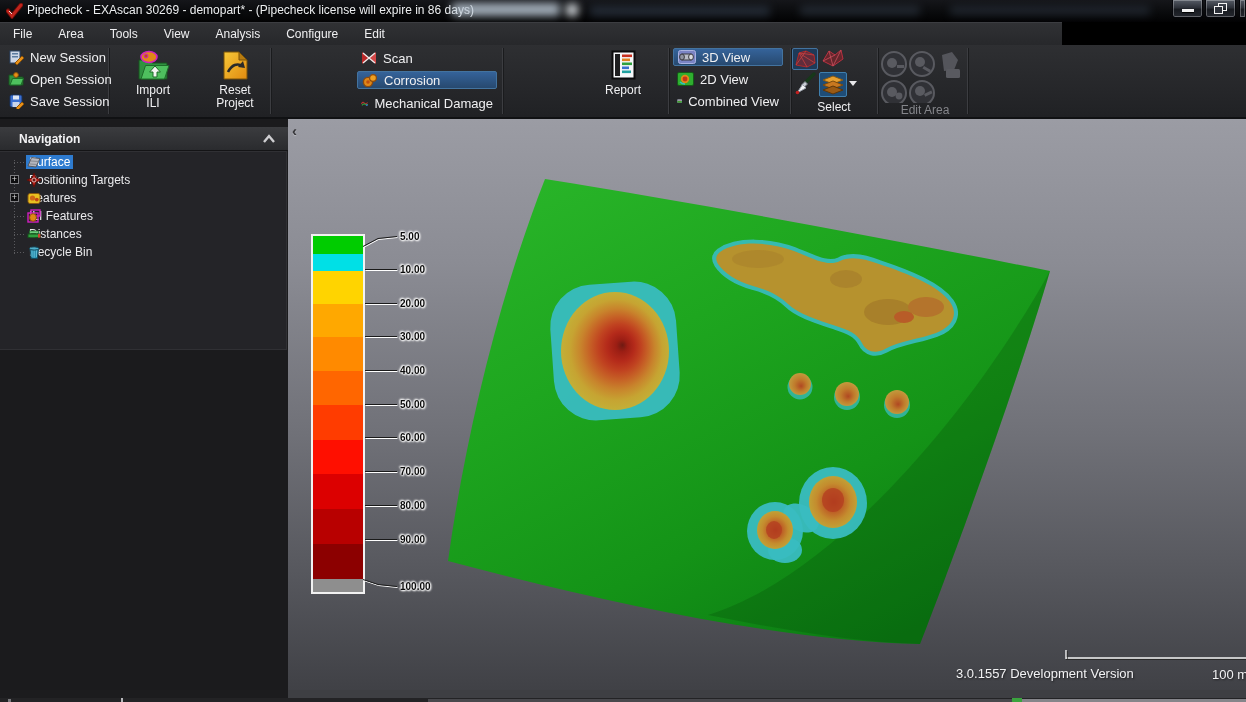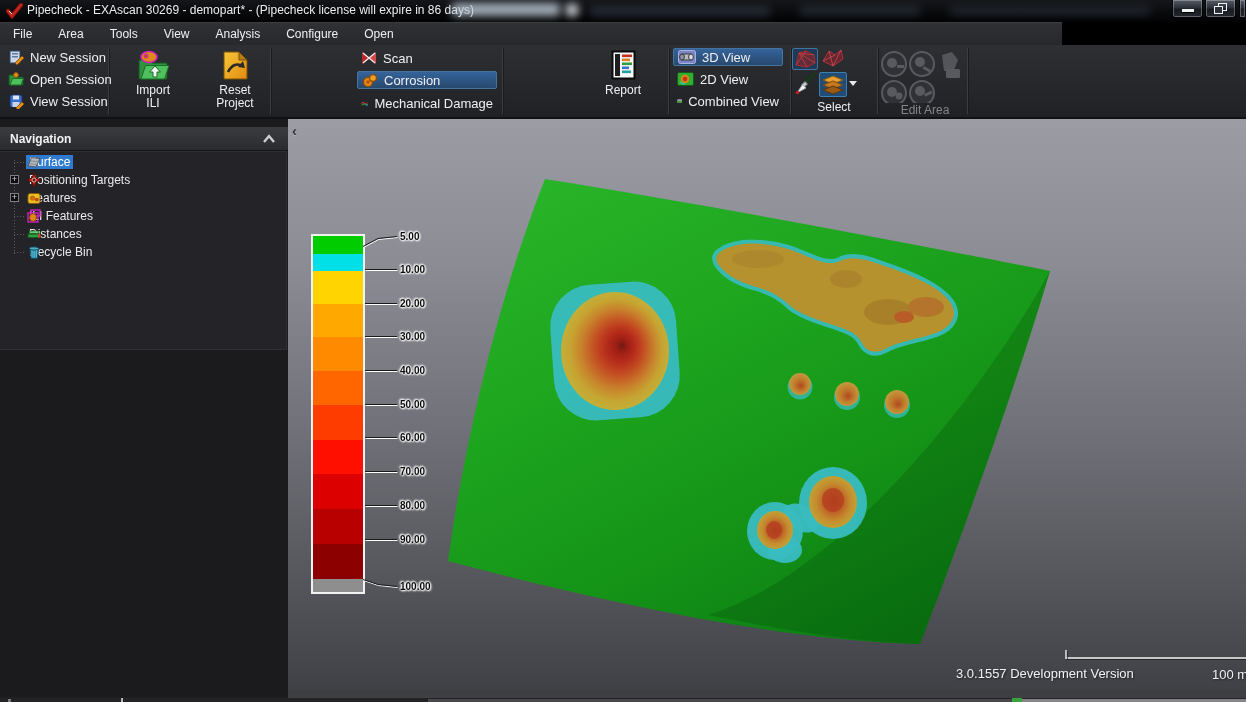--- a/index.html
+++ b/index.html
@@ -42,21 +42,21 @@
   .dim { color:#85868b !important; }
 
   
   #content { position:absolute; left:0; top:119px; width:1246px; height:571px; }
 
   
   #navpanel { position:absolute; left:0; top:0; width:288px; height:571px; background:#1b1b1d; }
   #navheader { position:absolute; left:0; top:8px; width:288px; height:24px;
     background:linear-gradient(180deg,#3b3c3f 0%,#2a2b2e 100%); border-bottom:1px solid #141416;
     display:flex; align-items:center; }
-  #navheader .hdr-text { color:#f2f2f4; font-size:12px; font-weight:bold; padding-left:10px; flex:1; }
+  #navheader .hdr-text { color:#f2f2f4; font-size:12px; font-weight:bold; padding-left:19px; flex:1; }
   #navtree { position:absolute; left:0; top:32px; width:287px; height:199px; background:#242428;
     border:1px solid #303034; border-left:none; }
   .treerow { position:absolute; left:0; height:18px; display:flex; align-items:center; }
   .treerow .lbl { color:#eaeaec; font-size:12px; margin-left:4px; padding:0 3px; white-space:nowrap; }
   .treerow .lbl.sel { background:#2e7bcf; color:#fff; }
   .expander { position:absolute; width:9px; height:9px; background:#0e0e10; border:1px solid #7e7e82;
     color:#d8d8da; font-size:9px; line-height:7px; text-align:center; }
   .dotline-v { position:absolute; width:1px;
     background:repeating-linear-gradient(180deg,#5a5a5e 0 1px,transparent 1px 3px); }
   .dotline-h { position:absolute; height:1px;
@@ -110,21 +110,21 @@
     <div class="winbtn" style="left:1239px;width:7px;border-radius:0"></div>
   </div>
 
   <div id="menubar">
     <span class="menu-item">File</span>
     <span class="menu-item">Area</span>
     <span class="menu-item">Tools</span>
     <span class="menu-item">View</span>
     <span class="menu-item">Analysis</span>
     <span class="menu-item">Configure</span>
-    <span class="menu-item">Open</span>
+    <span class="menu-item">Edit</span>
   </div>
 
   <div id="toolbar">
     <div class="tsep" style="left:108px"></div>
     <div class="tsep" style="left:270px"></div>
     <div class="tsep" style="left:502px"></div>
     <div class="tsep" style="left:668px"></div>
     <div class="tsep" style="left:790px"></div>
     <div class="tsep" style="left:877px"></div>
     <div class="tsep" style="left:967px"></div>
@@ -146,21 +146,21 @@
       </svg>
       <span class="trow-label">Open Session</span>
     </div>
     <div class="trow" style="left:4px;top:47px">
       <svg width="16" height="16" viewBox="0 0 16 16">
         <rect x="2" y="2" width="12" height="12" rx="1.5" fill="#3a6ed0" stroke="#17305e"></rect>
         <rect x="5" y="2.5" width="6" height="4" fill="#dfe6f2"></rect>
         <rect x="4.5" y="9" width="7" height="5" fill="#c9d4ea"></rect>
         <path d="M8,15 L14,9 L16,11 L10,17 Z" fill="#e89018" stroke="#8a5208"></path>
       </svg>
-      <span class="trow-label">View Session</span>
+      <span class="trow-label">Save Session</span>
     </div>
 
     <div class="abs" style="left:122px;top:3px;width:62px;height:66px">
       <svg class="abs" style="left:14px;top:2px" width="34" height="32" viewBox="0 0 34 32">
         <path d="M3,10 h10 l3,3 h15 v16 H3 Z" fill="#2f9240" stroke="#18511f"></path>
         <ellipse cx="13" cy="7" rx="8" ry="5.5" fill="#e08818" stroke="#d020c0" stroke-width="1.6"></ellipse>
         <circle cx="10" cy="6" r="2" fill="#c05010" stroke="#d020c0" stroke-width="1"></circle>
         <path d="M5,29 L9.5,15.5 H33 L28.5,29 Z" fill="#4ec05e" stroke="#1d6b28"></path>
         <path d="M17,27 v-5 h-3.4 l5.4,-6 5.4,6 H21 v5 Z" fill="#f2f6f2" stroke="#1d6b28"></path>
       </svg>

